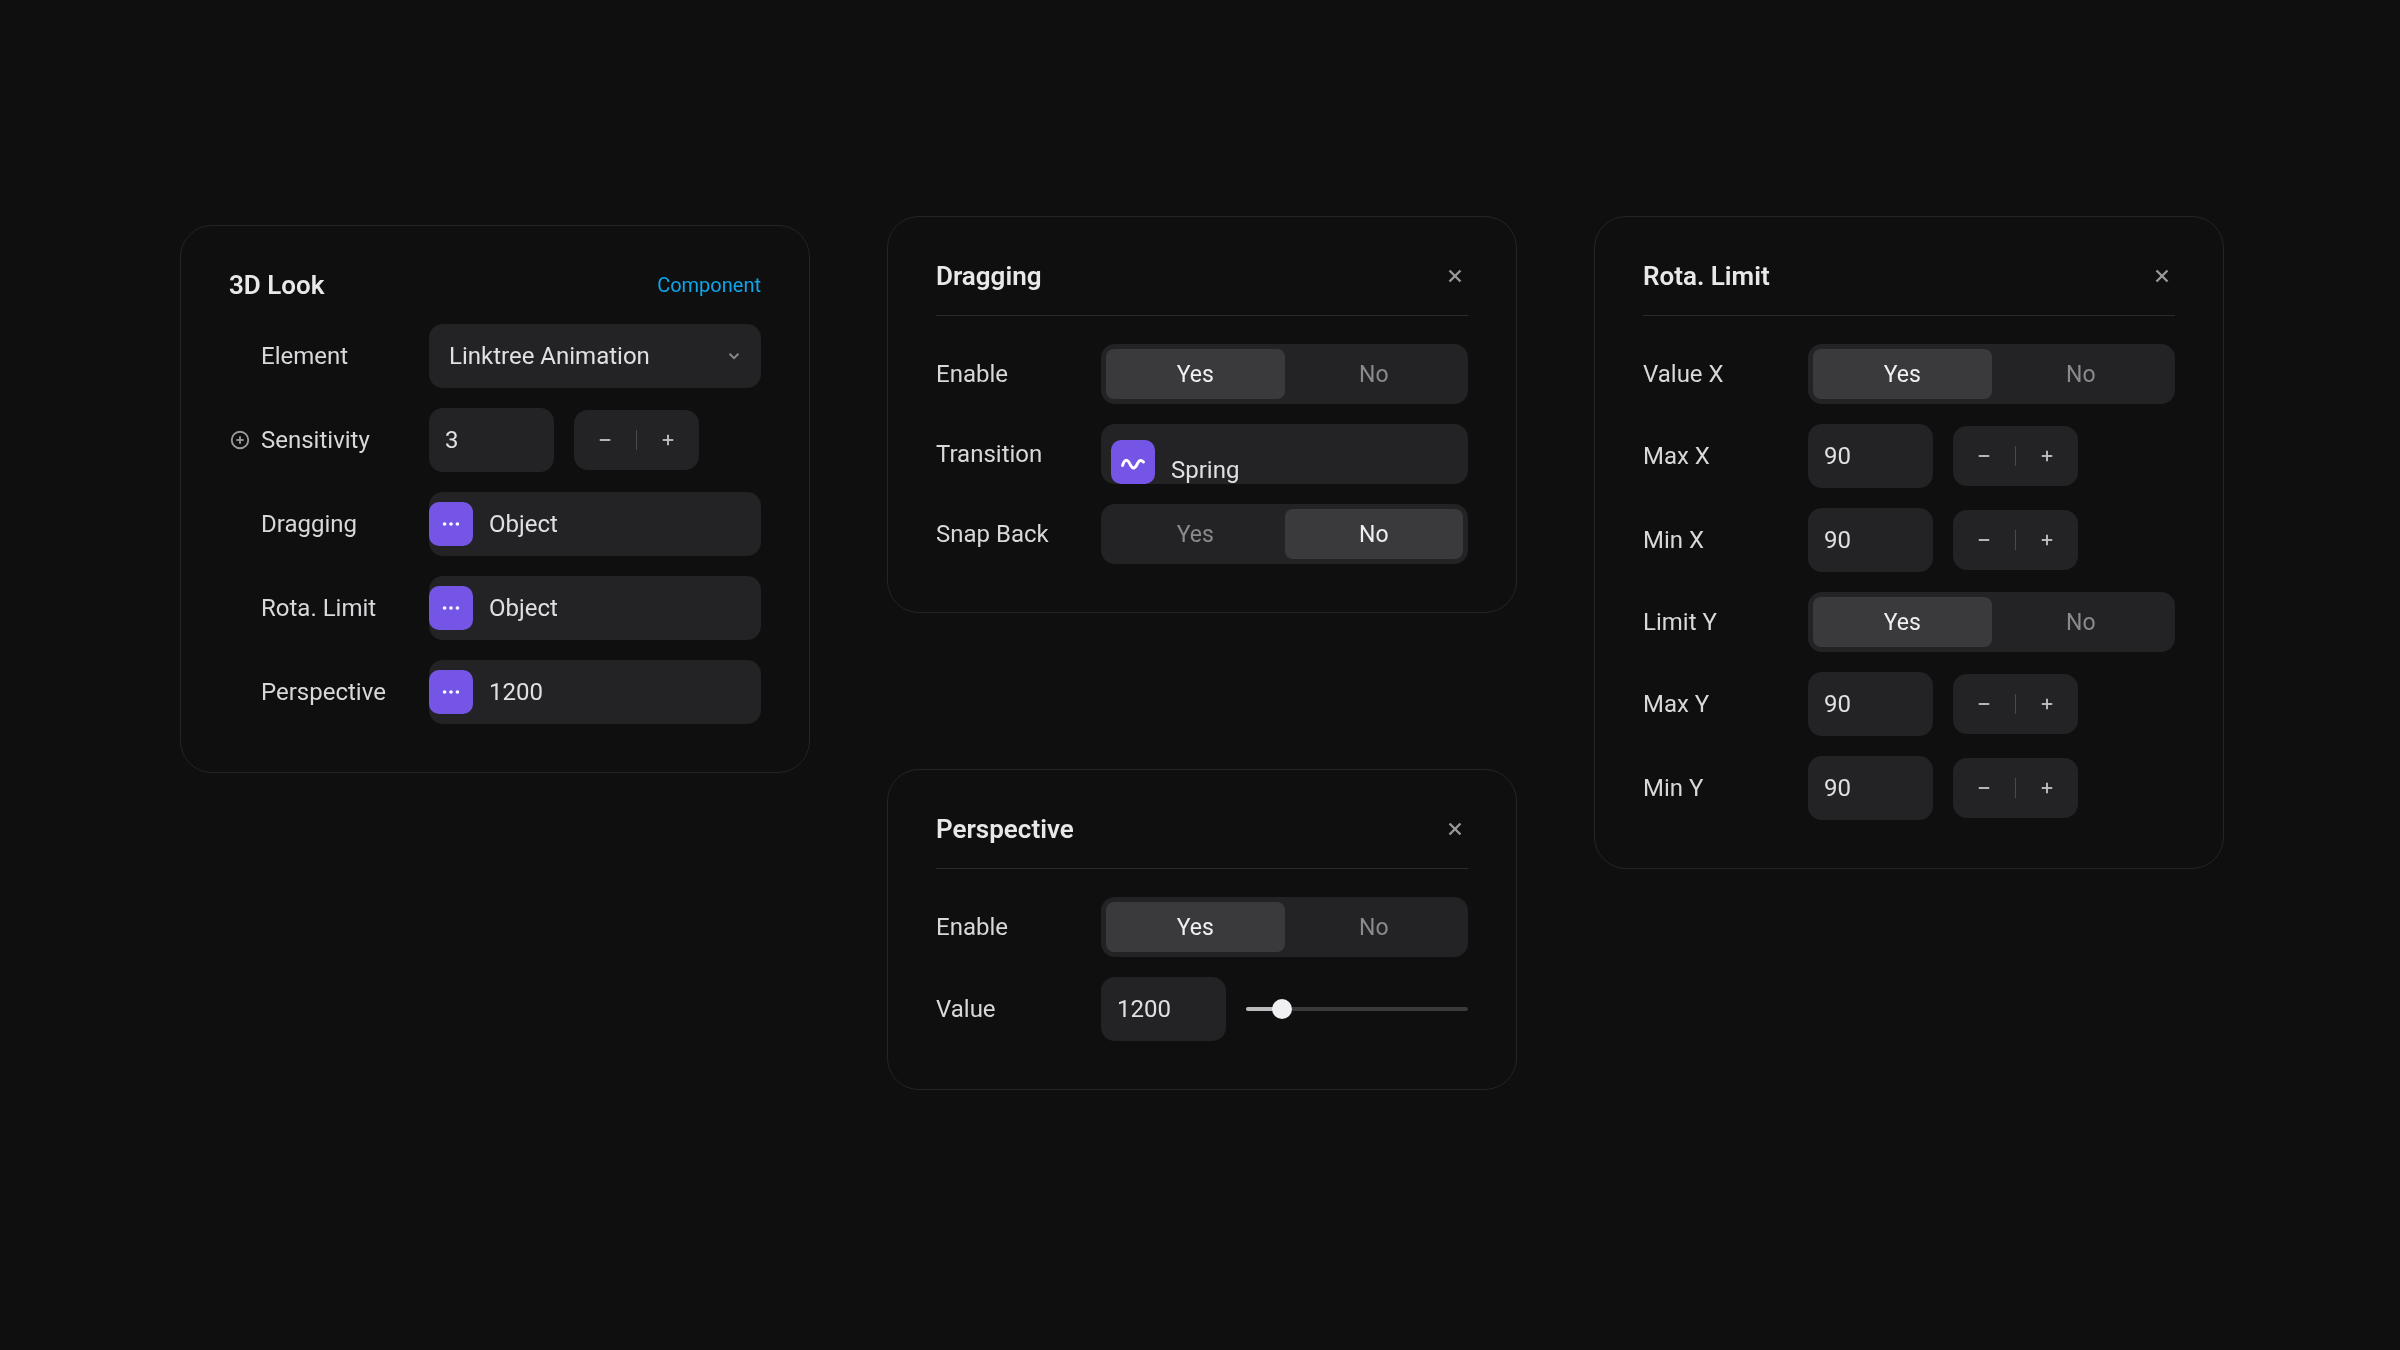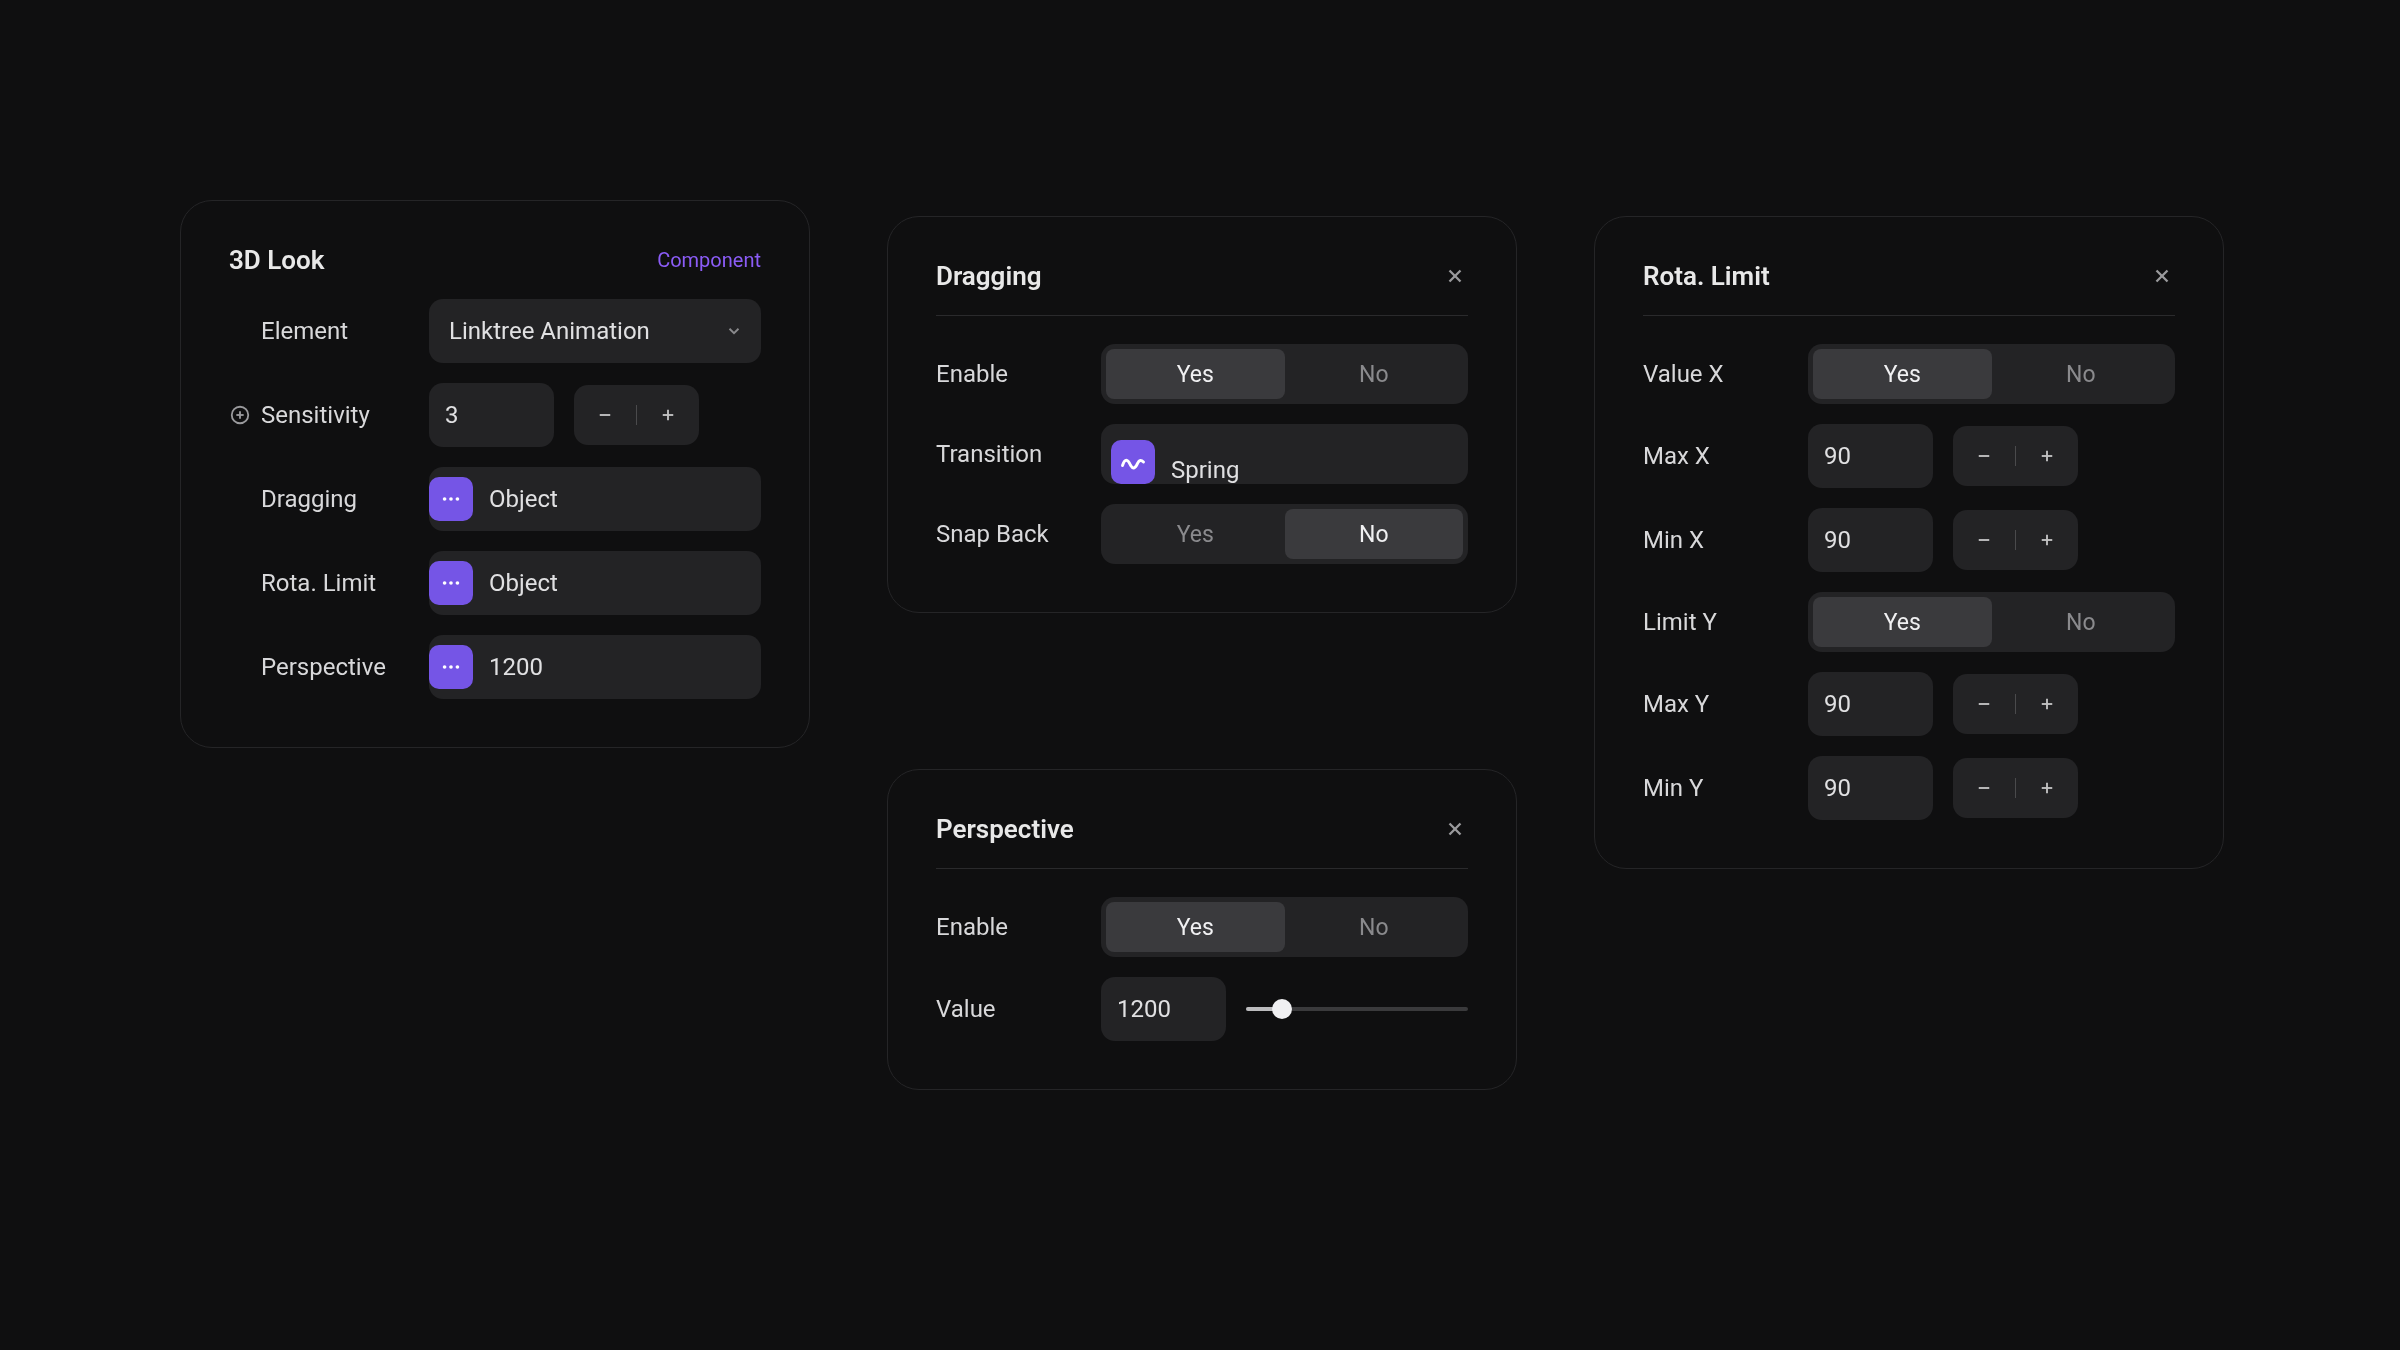--- a/index.html
+++ b/index.html
@@ -29,21 +29,21 @@
     justify-content: space-between;
     margin-bottom: 24px;
   }
   .panel-title {
     font-size: 26px;
     font-weight: 600;
     color: #e8e8e8;
   }
   .panel-sub {
     font-size: 20px;
-    color: #8b5cf6;
+    color: #0ea5e9;
   }
   .close-btn {
     width: 26px;
     height: 26px;
     display: flex;
     align-items: center;
     justify-content: center;
     color: #9a9a9d;
     cursor: pointer;
   }
@@ -217,21 +217,21 @@
     height: 20px;
     background: #f0f0f2;
     border-radius: 50%;
     top: 50%;
     left: 16%;
     transform: translate(-50%, -50%);
     cursor: grab;
   }
 
   
-  #panel-3dlook { left: 180px; top: 200px; width: 630px; }
+  #panel-3dlook { left: 180px; top: 225px; width: 630px; }
   #panel-dragging { left: 887px; top: 216px; width: 630px; }
   #panel-perspective { left: 887px; top: 769px; width: 630px; }
   #panel-rotalimit { left: 1594px; top: 216px; width: 630px; }
 
   svg { display: block; }
 </style>
 </head>
 <body>
 
 <div class="canvas">

